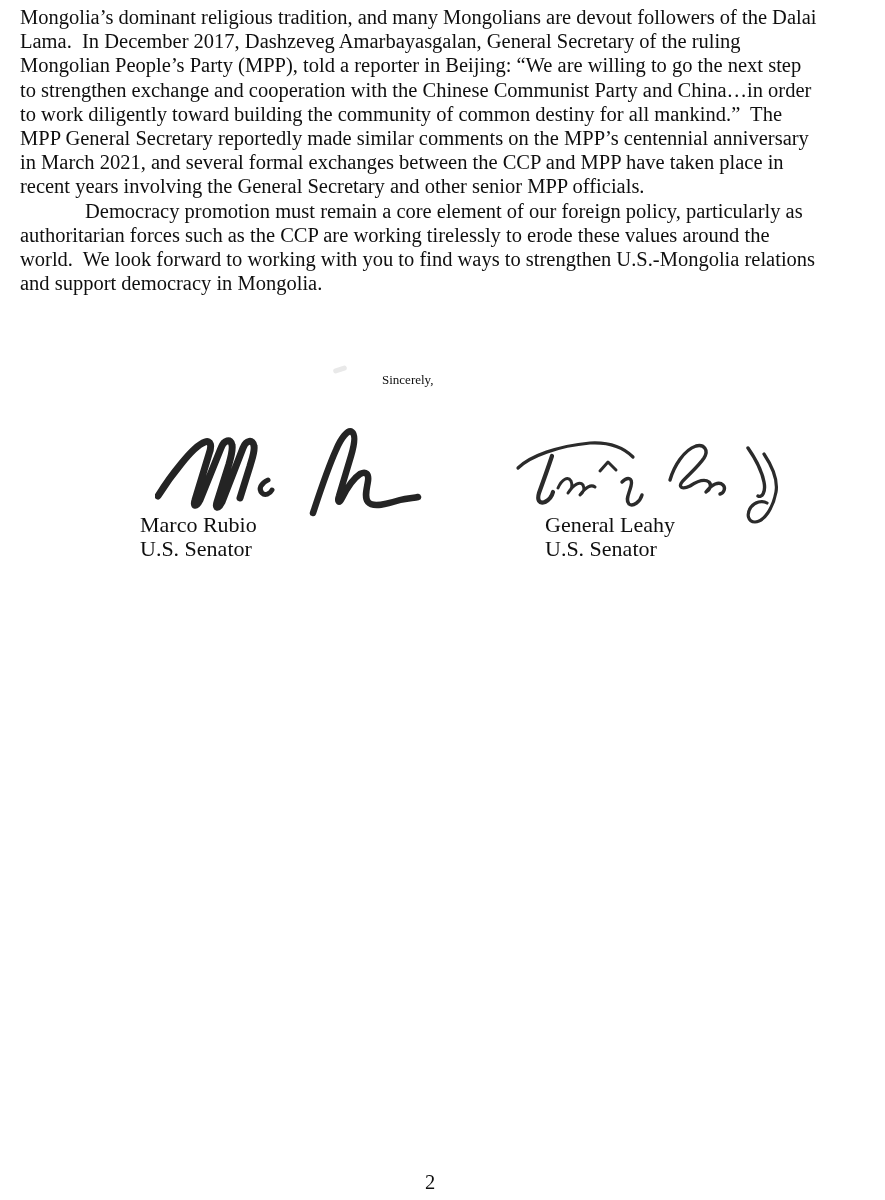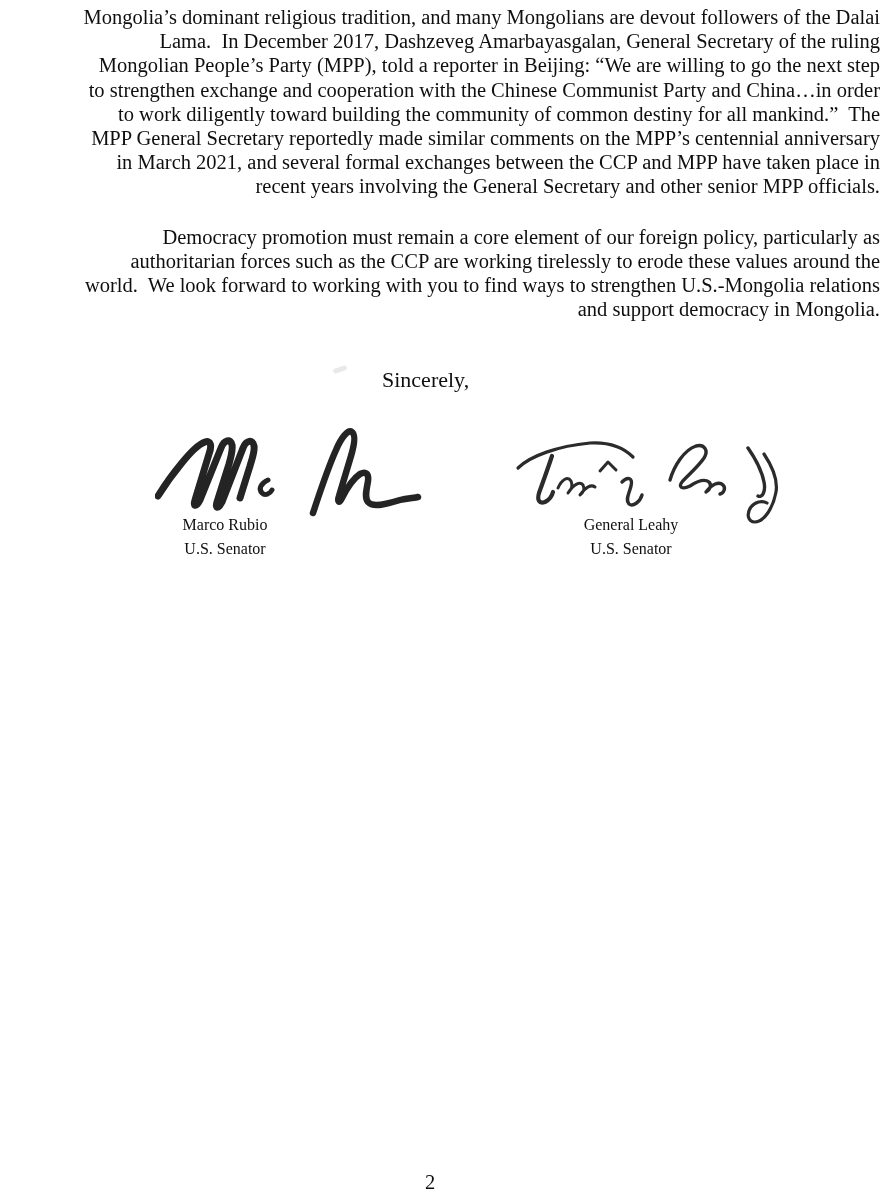--- a/index.html
+++ b/index.html
@@ -16,35 +16,33 @@
     color: #0f0f0f;
     overflow: hidden;
   }
   .body-text {
     position: absolute;
     left: 20px;
     top: 5px;
     width: 860px;
     font-size: 20.5px;
     line-height: 24.2px;
-    text-align: right;
   }
   .para {
     margin: 0;
     white-space: pre; 
   }
   .para.indented {
-    margin-top: 26px;
     text-indent: 65px;
   }
   .closing {
     position: absolute;
     left: 382px;
     top: 368px;
-    font-size: 22px;
+    font-size: 13px;
     line-height: 24.2px;
   }
   .sig {
     position: absolute;
   }
   .sig-rubio {
     left: 155px;
     top: 418px;
     width: 280px;
     height: 100px;
@@ -56,22 +54,21 @@
     height: 90px;
   }
   .sig path {
     fill: none;
     stroke-linecap: round;
     stroke-linejoin: round;
   }
   .sig-block {
     position: absolute;
     top: 513px;
-    text-align: center;
-    font-size: 16px;
+    font-size: 22px;
     line-height: 24.2px;
   }
   .sig-block.left  { left: 140px; width: 170px; }
   .sig-block.right { left: 545px; width: 172px; }
   .page-number {
     position: absolute;
     left: 0;
     top: 1170px;
     width: 860px;
     text-align: center;

